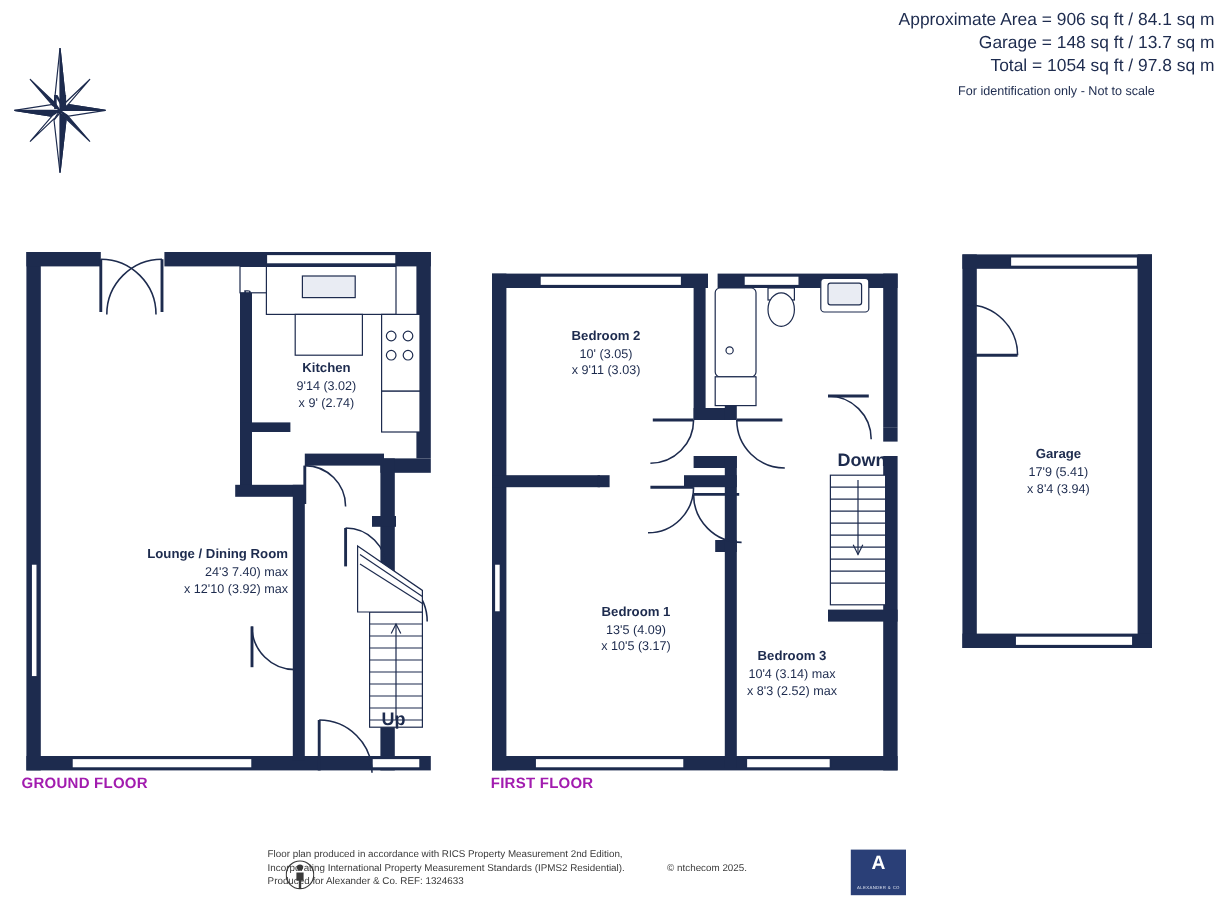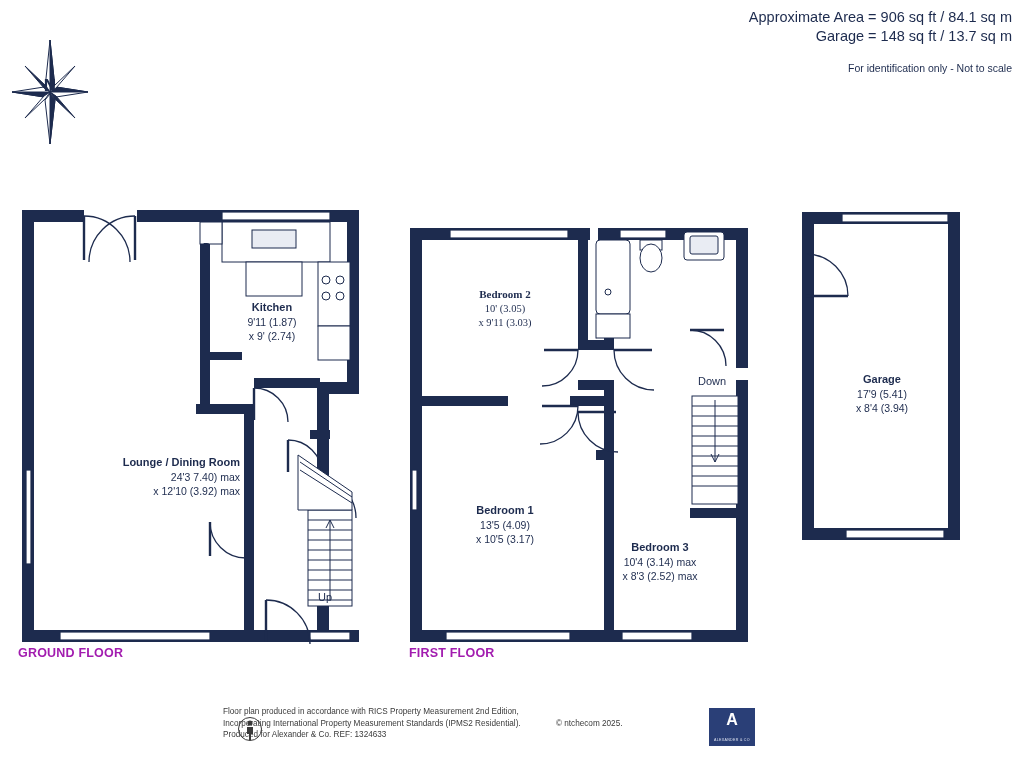--- a/index.html
+++ b/index.html
@@ -10,42 +10,42 @@
     font-family:"Liberation Sans", sans-serif;
     color:#1d2b4e;
     overflow:hidden;
   }
   
   .area-summary {
     position:absolute; right:12px; top:8px; text-align:right;
     font-size:14.5px; line-height:19px; color:#1d2b4e;
   }
   .area-summary .small {
-    font-size:10.5px; line-height:14px; margin-top:15px; color:#1d2b4e;
+    font-size:10.5px; line-height:14px; margin-top:4px; color:#1d2b4e;text-align:center;
   }
   
   .compass { position:absolute; left:8px; top:38px; width:84px; height:108px; }
   .compass .letter {
     position:absolute; left:0; top:38px; width:84px; text-align:center;
     font-size:17px; font-weight:bold; color:#1d2b4e;
   }
   
   .floor-title {
     position:absolute; font-size:12.5px; font-weight:bold; color:#a21caf;
     letter-spacing:.2px;
   }
   .room {
     position:absolute; text-align:center; font-size:10.5px; line-height:14px;
     color:#1d2b4e;
   }
   .room .name { font-weight:bold; font-size:11px; display:block; margin-bottom:1px; }
   .tiny-label {
     position:absolute; font-size:9.5px; font-weight:bold; color:#1d2b4e;
   }
-  .stair-label { position:absolute; font-size:11px; font-weight:normal; color:#1d2b4e; }
+  .stair-label { position:absolute; font-size:15px; font-weight:bold; color:#1d2b4e; }
 
   
   .footer {
     position:absolute; left:223px; top:706px; width:540px;
     font-size:8.2px; line-height:11.5px; color:#3a3a3a;
     font-family:"Liberation Sans", sans-serif;
   }
   .footer-person {
     position:absolute; left:238px; top:712px; width:24px; height:32px;
   }
@@ -63,20 +63,21 @@
   }
   svg { display:block; }
   .svg-wrap { position:absolute; left:0; top:0; width:1024px; height:768px; }
 </style>
 </head>
 <body>
 
 <div class="area-summary">
   <div>Approximate Area = 906 sq ft / 84.1 sq m</div>
   <div>Garage = 148 sq ft / 13.7 sq m</div>
+  <div>Total = 1054 sq ft / 97.8 sq m</div>
   <div class="small">For identification only - Not to scale</div>
 </div>
 
 <div class="compass">
   <svg width="84" height="108" viewBox="0 0 84 108">
     <g fill="#1d2b4e" stroke="#1d2b4e" stroke-width="1">
 
       <polygon points="42,2 47,50 42,56 37,50" fill="#ffffff"></polygon>
       <polygon points="42,2 47,50 42,56" fill="#1d2b4e"></polygon>
       <polygon points="42,56 47,62 42,106 37,62" fill="#ffffff"></polygon>
@@ -280,34 +281,34 @@
 </div>
 
 <div class="room" style="left:40px; top:455px; width:200px;text-align:right;">
   <span class="name">Lounge / Dining Room</span>
   <span>24'3 7.40) max</span><br>
   <span>x 12'10 (3.92) max</span>
 </div>
 
 <div class="room" style="left:212px; top:300px; width:120px;">
   <span class="name">Kitchen</span>
-  <span>9'11 (1.87)</span><br>
+  <span>9'14 (3.02)</span><br>
   <span>x 9' (2.74)</span>
 </div>
 
 <div class="tiny-label" style="left:203px; top:240px;">B</div>
 <div class="stair-label" style="left:318px; top:591px;">Up</div>
 
-<div class="room" style="left:440px; top:287px; width:130px;font-family:Liberation Serif, serif;">
+<div class="room" style="left:440px; top:273px; width:130px;">
   <span class="name">Bedroom 2</span>
   <span>10' (3.05)</span><br>
   <span>x 9'11 (3.03)</span>
 </div>
 
-<div class="room" style="left:440px; top:503px; width:130px;">
+<div class="room" style="left:465px; top:503px; width:130px;">
   <span class="name">Bedroom 1</span>
   <span>13'5 (4.09)</span><br>
   <span>x 10'5 (3.17)</span>
 </div>
 
 <div class="room" style="left:595px; top:540px; width:130px;">
   <span class="name">Bedroom 3</span>
   <span>10'4 (3.14) max</span><br>
   <span>x 8'3 (2.52) max</span>
 </div>

